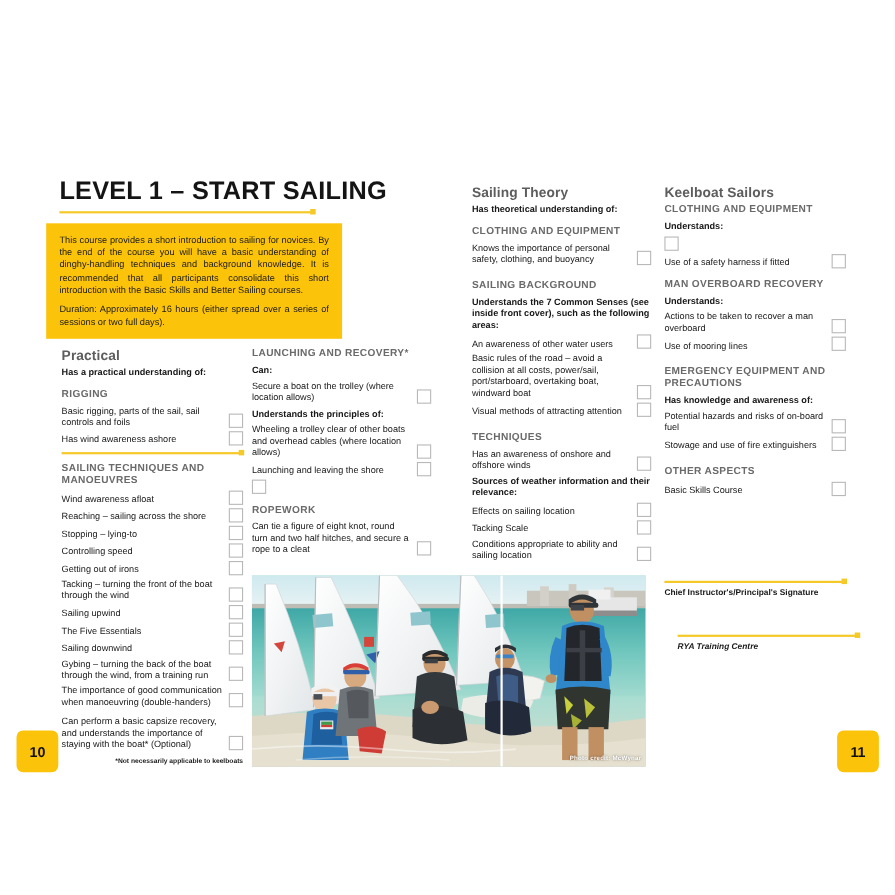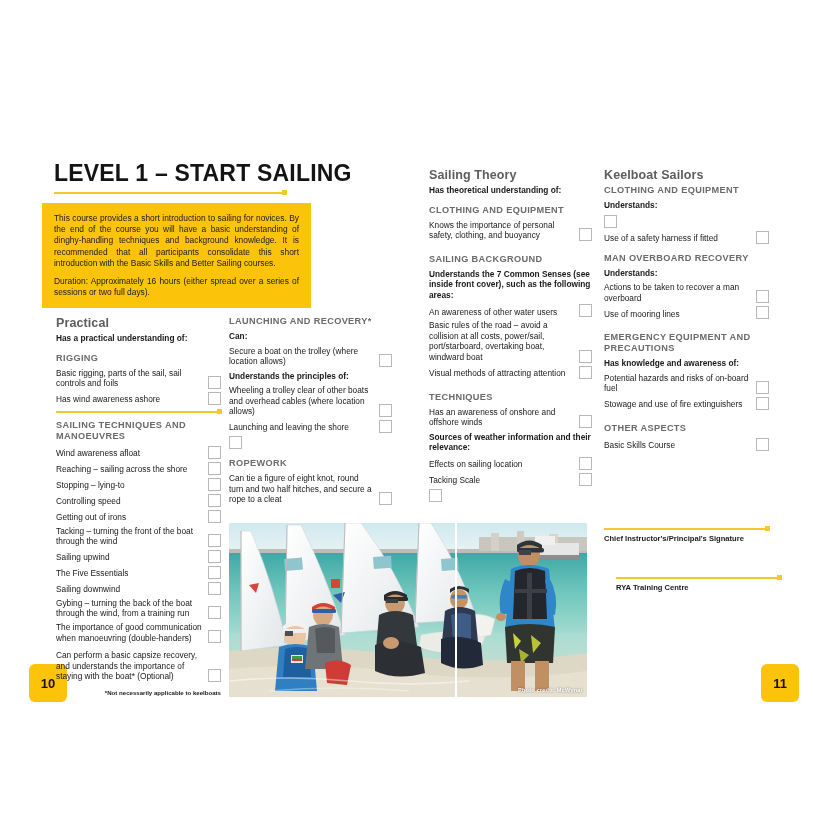--- a/index.html
+++ b/index.html
@@ -27,21 +27,21 @@
     width: 38px; height: 38px;
     background: #fcc30b;
     border-radius: 6px;
     display: flex;
     align-items: center;
     justify-content: center;
     font-size: 13px;
     font-weight: 700;
     color: #111;
   }
-  .pagenum.left  { left: 15px;  top: 664px; margin-left: 14px; }
+  .pagenum.left  { left: 15px;  top: 664px; }
   .pagenum.right { left: 761px; top: 664px; }
 
   
   .title {
     position: absolute;
     left: 54px; top: 160px;
     font-size: 23px;
     font-weight: 700;
     letter-spacing: 0.2px;
     color: #141414;
@@ -169,21 +169,21 @@
     font-size: 6.1px;
     font-weight: 700;
     color: #1a1a1a;
     text-align: right;
     margin-top: 7px;
   }
 
   
   .sigblock { position: absolute; width: 165px; }
   .sigblock.a { left: 604px; top: 528px; }
-  .sigblock.b { left: 616px; top: 577px; }
+  .sigblock.b { left: 616px; top: 577px; font-style: italic; }
   .sigline {
     position: relative;
     height: 2px;
     background: #f5c928;
     margin-bottom: 4px;
   }
   .sigline::after {
     content: "";
     position: absolute;
     right: -1px; top: -2px;
@@ -363,20 +363,21 @@
     <div class="note">Sources of weather information and their relevance:</div>
     <div class="item">
       <span class="txt">Effects on sailing location</span>
       <span class="cbox"></span>
     </div>
     <div class="item">
       <span class="txt">Tacking Scale</span>
       <span class="cbox"></span>
     </div>
     <div class="item">
+      <span class="txt">Conditions appropriate to ability and sailing location</span>
       <span class="cbox"></span>
     </div>
   </div>
 
   <div class="col col-4">
     <div class="coltitle">Keelboat Sailors</div>
 
     <div class="sect first">CLOTHING AND EQUIPMENT</div>
     <div class="sub" style="margin-top:0;">Understands:</div>
     <div class="item">

